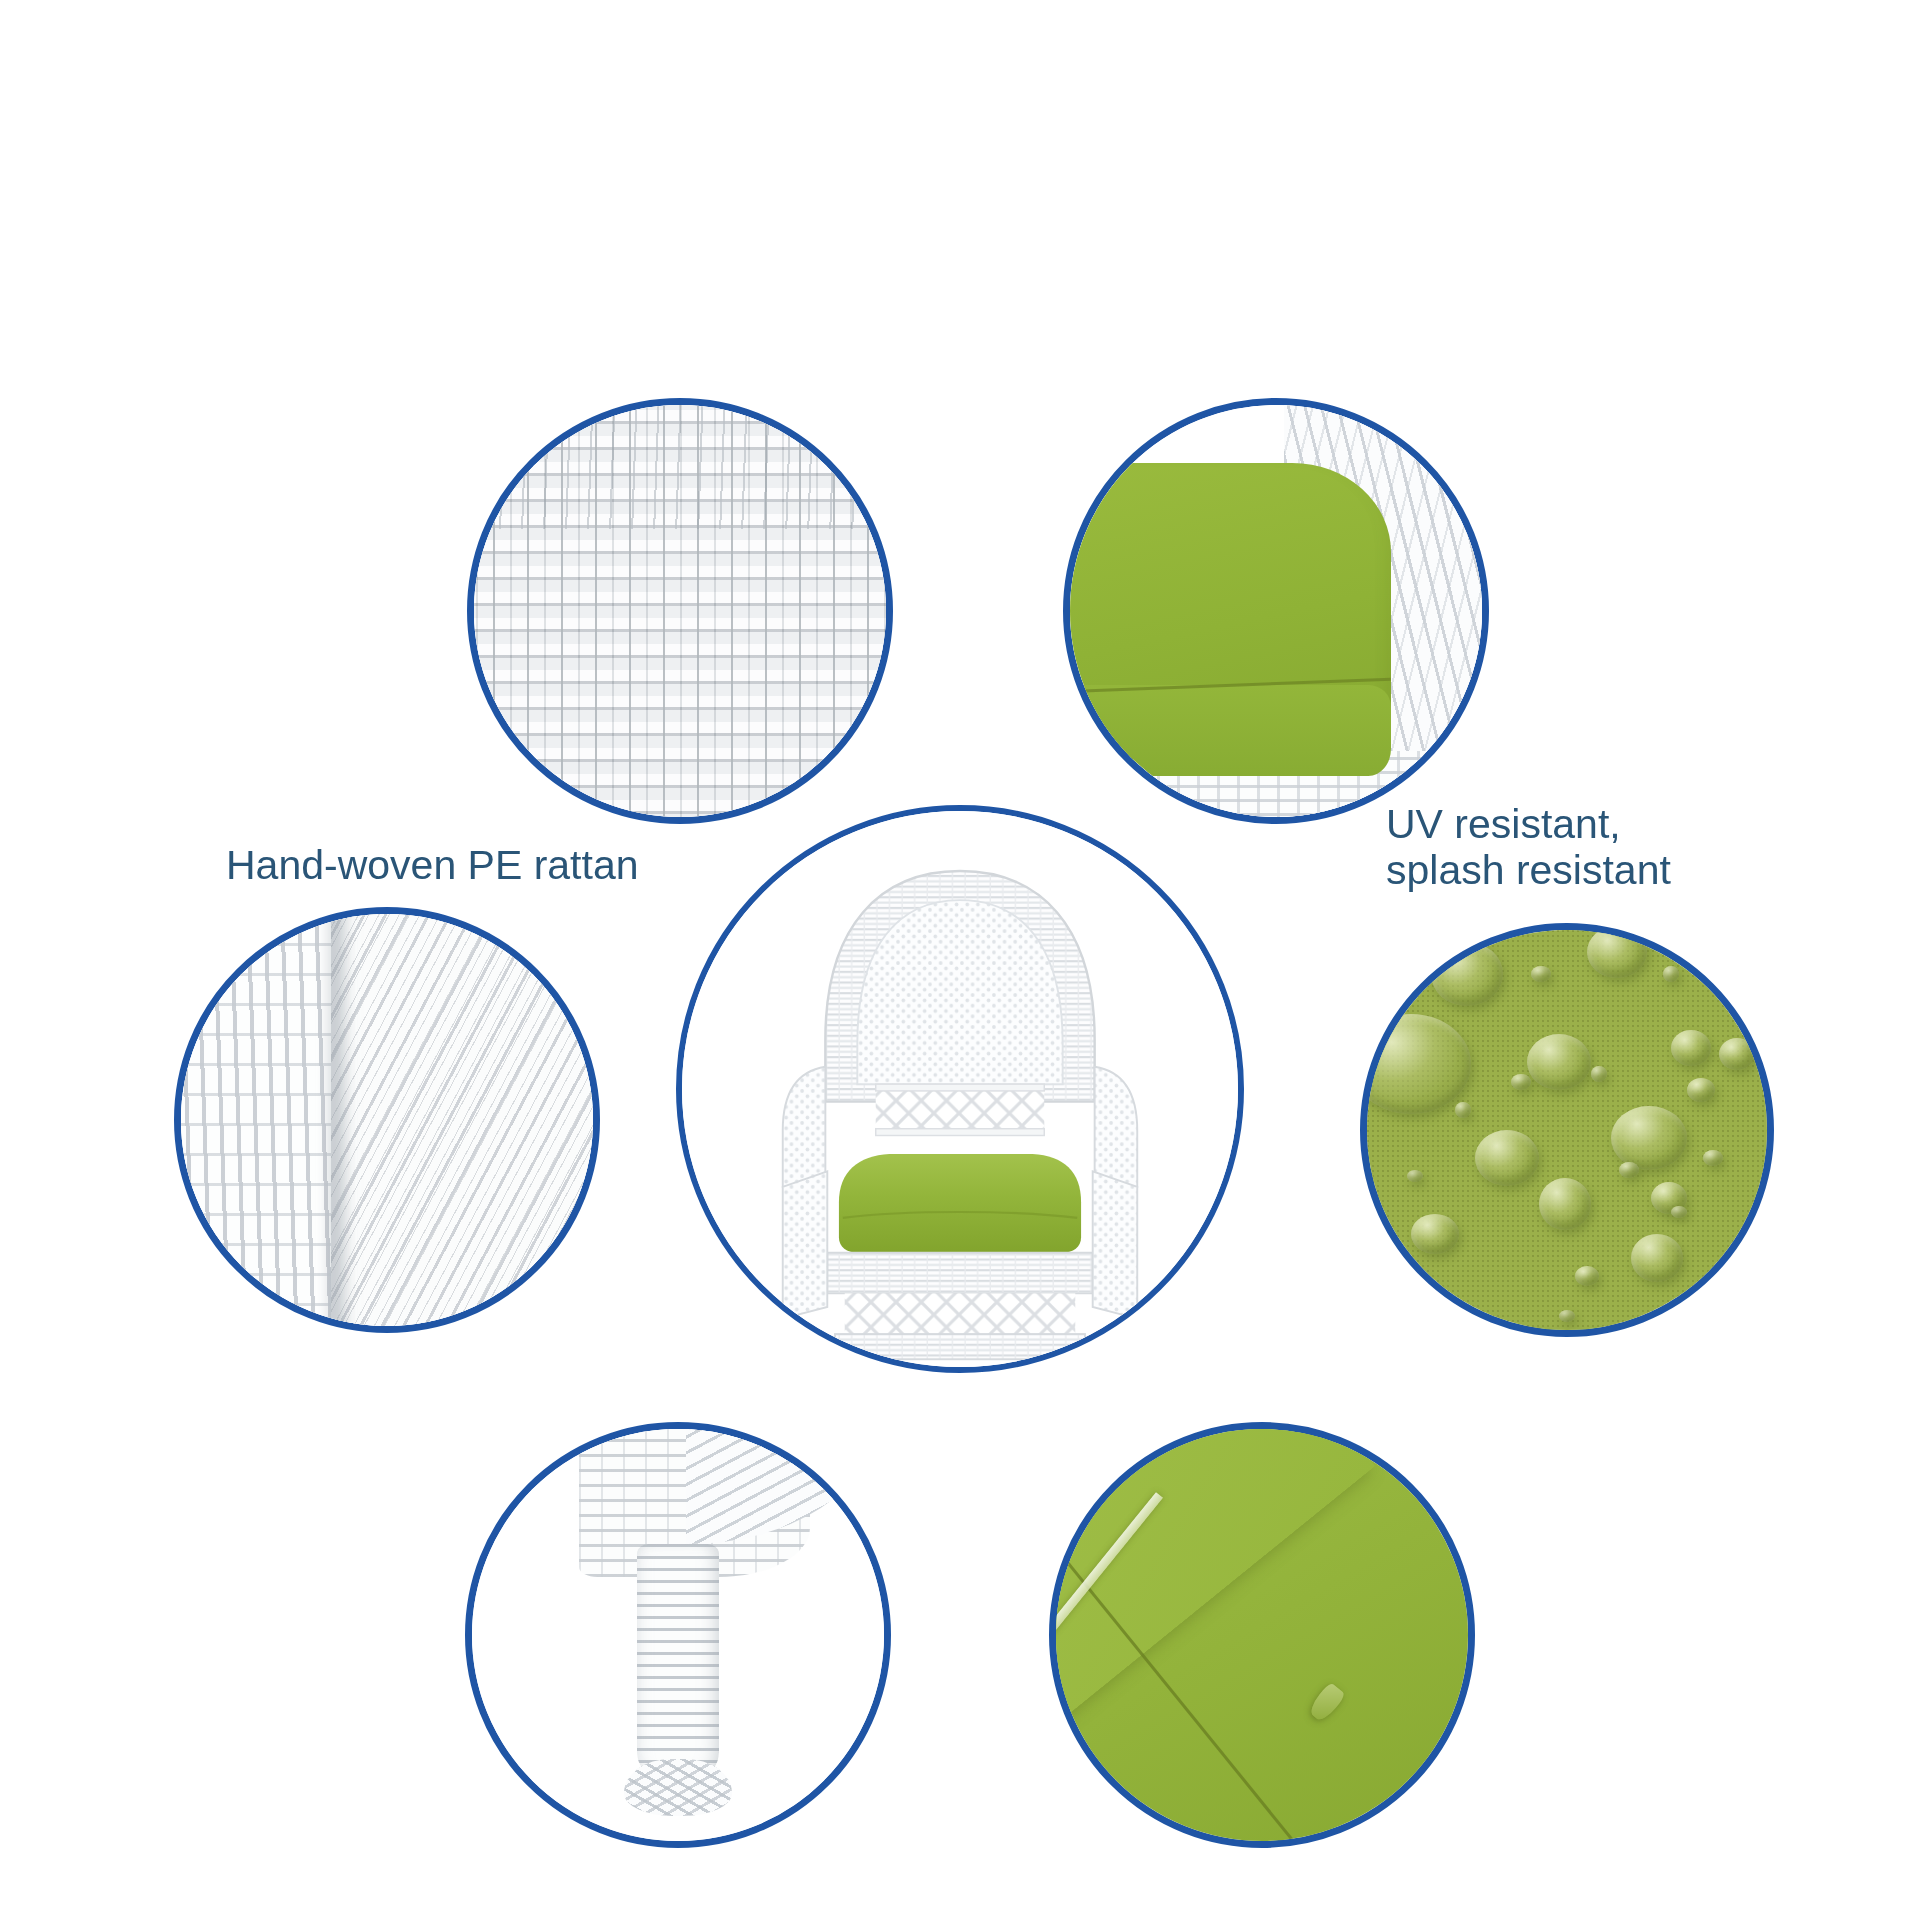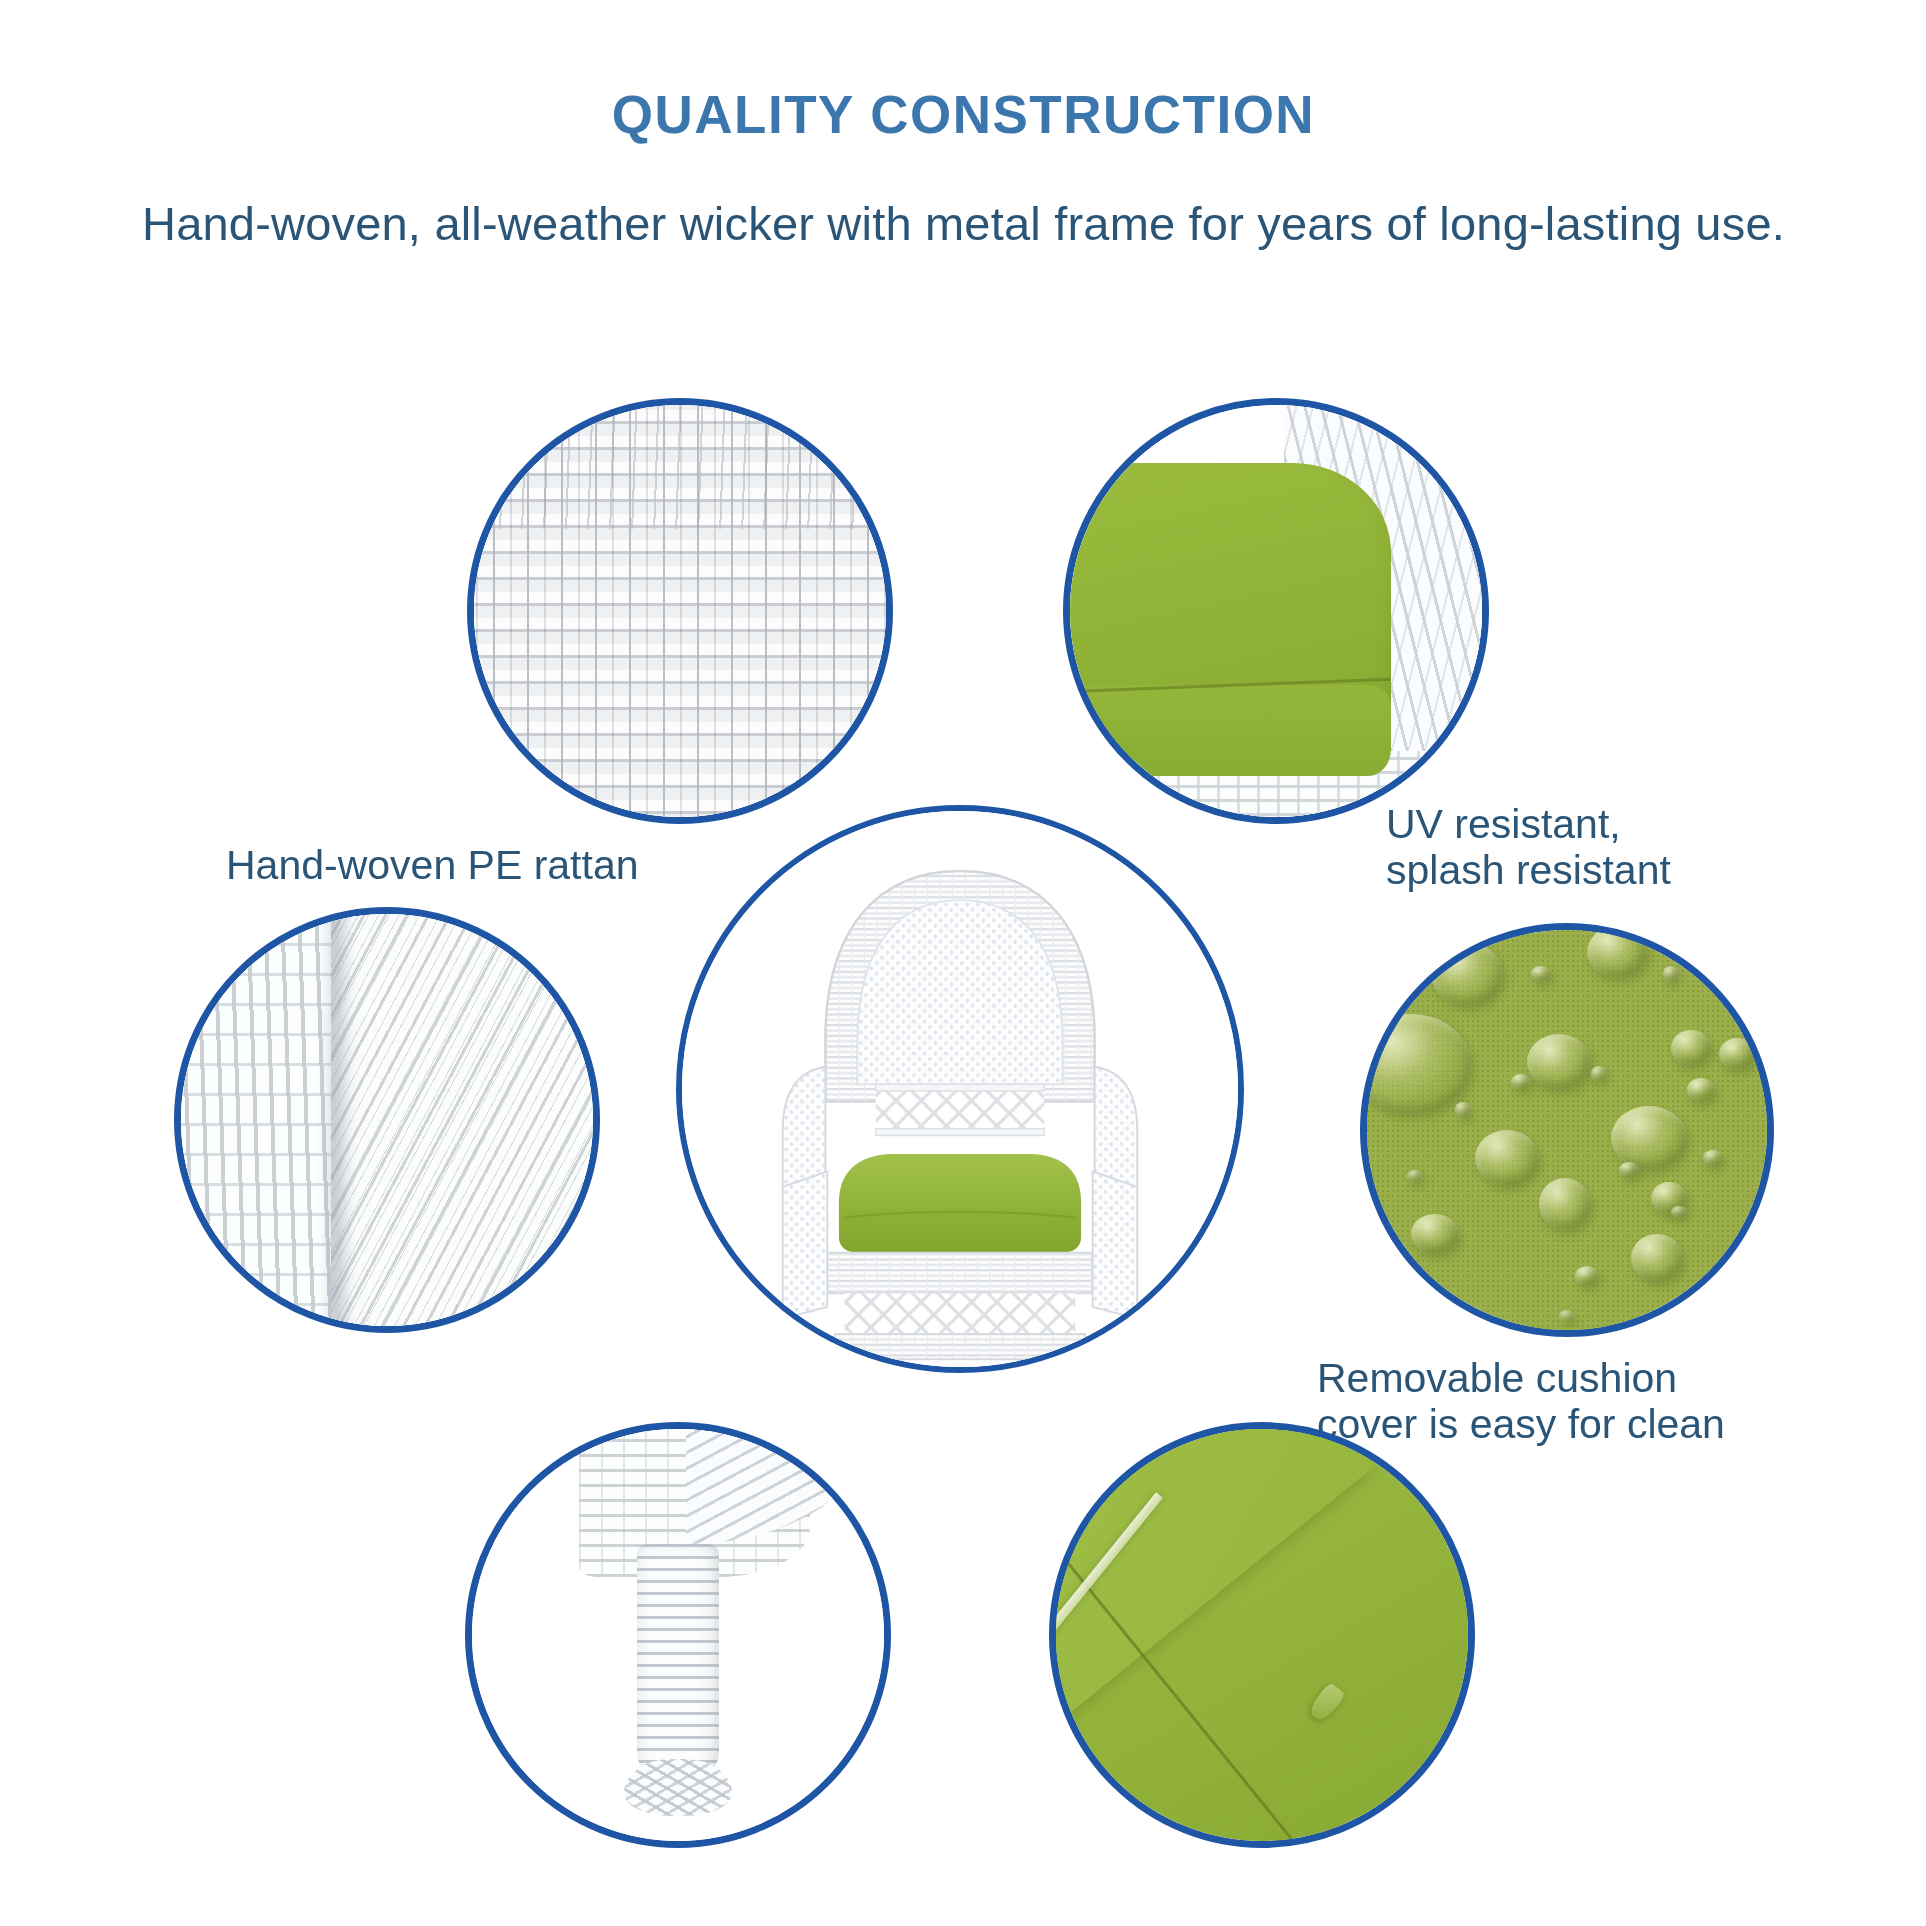--- a/index.html
+++ b/index.html
@@ -288,24 +288,20 @@
 
   
   .chair-scene { position:absolute; inset:0; background:#ffffff; }
   .chair-svg { position:absolute; inset:0; width:100%; height:100%; }
 </style>
 </head>
 <body>
 
 <div id="infographic">
 
-  <div class="header-block">
-    <h1 class="title">QUALITY CONSTRUCTION</h1>
-    <p class="subtitle">Hand-woven, all-weather wicker with metal frame for years of long-lasting use.</p>
-  </div>
 
   <div class="circle" id="c-topleft" style="left:467px; top:398px; width:426px; height:426px;">
     <div class="circle-media">
       <div class="weave-flat">
         <div class="arc-top"></div>
       </div>
     </div>
   </div>
   <div class="caption" style="left:226px; top:843px; width:525px;">Hand-woven PE rattan</div>
 
@@ -356,22 +352,20 @@
         <div class="drop" style="left:22%; top:43%; width:4%;  height:4%;"></div>
         <div class="drop" style="left:41%; top:9%;  width:5%;  height:4%;"></div>
         <div class="drop" style="left:74%; top:9%;  width:4%;  height:4%;"></div>
         <div class="drop" style="left:63%; top:58%; width:5%;  height:4%;"></div>
         <div class="drop" style="left:76%; top:69%; width:4%;  height:3%;"></div>
         <div class="drop" style="left:10%; top:60%; width:4%;  height:3%;"></div>
         <div class="drop" style="left:48%; top:95%; width:4%;  height:3%;"></div>
       </div>
     </div>
   </div>
-  <div class="caption center-align" style="left:1317px; top:1356px; width:554px;">Removable cushion
-cover is easy for clean</div>
 
   <div class="circle" id="c-botleft" style="left:465px; top:1422px; width:426px; height:426px;">
     <div class="circle-media">
       <div class="leg-art">
         <div class="skirt"></div>
         <div class="skirt-curve"></div>
         <div class="shaft"></div>
         <div class="foot"></div>
       </div>
     </div>

